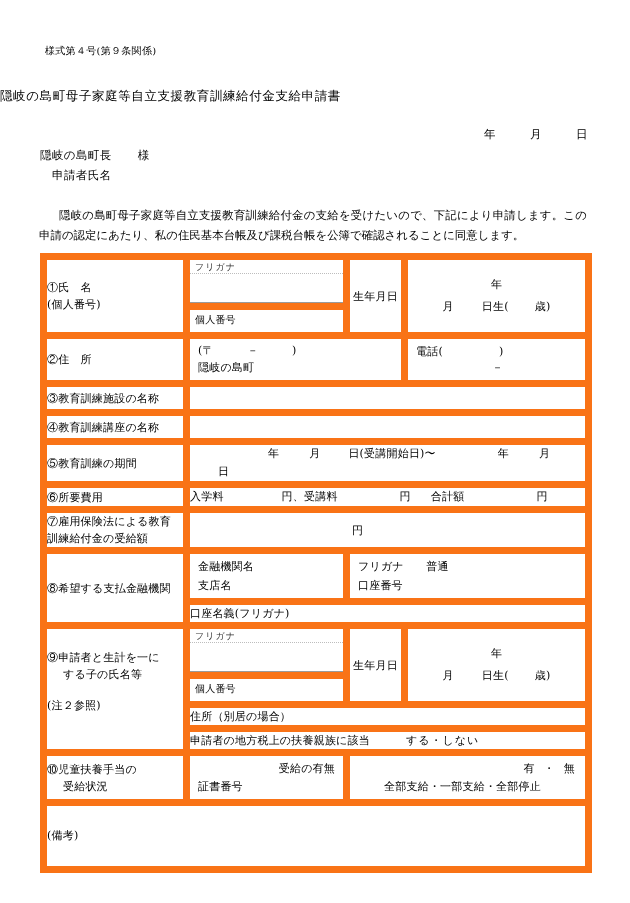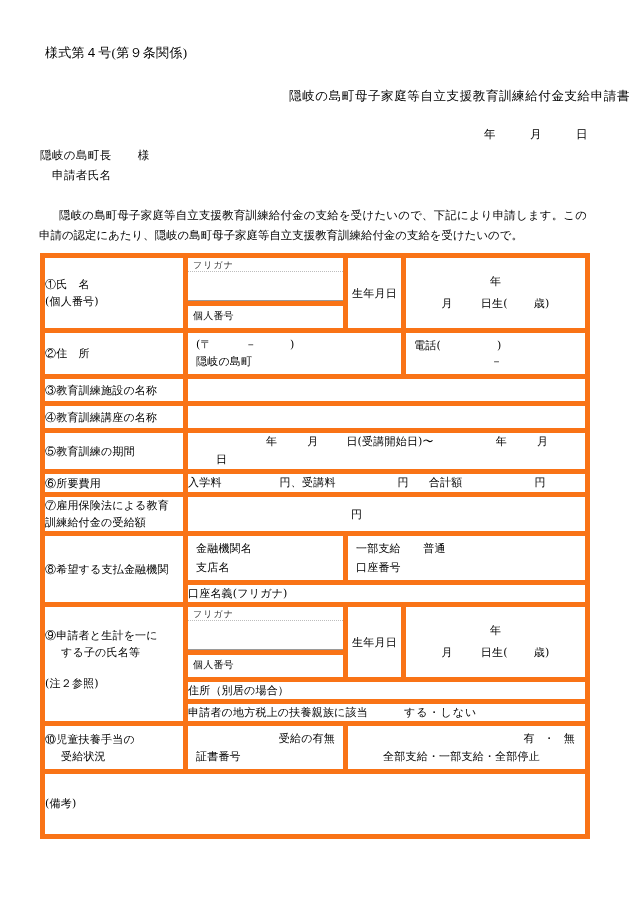--- a/index.html
+++ b/index.html
@@ -20,31 +20,30 @@
     width: 630px;
     height: 903px;
     box-sizing: border-box;
   }
 
   
   .form-no {
     position: absolute;
     left: 45px;
     top: 44px;
-    font-size: 13px;
+    font-size: 10px;
     letter-spacing: 0.3px;
     white-space: nowrap;
-    font-family: Liberation Serif, serif;
   }
   .doc-title {
     position: absolute;
     left: 0;
     right: 0;
     top: 88px;
-    text-align: right;
+    text-align: left;
     font-size: 12.5px;
     letter-spacing: 0.6px;
     white-space: nowrap;
   }
   .date-line {
     position: absolute;
     right: 42px;
     top: 127px;
     font-size: 11.5px;
     letter-spacing: 0.5px;
@@ -90,21 +89,21 @@
   .form-table {
     position: absolute;
     left: 40px;
     top: 253px;
     width: 545px;
     border-collapse: collapse;
     table-layout: fixed;
     font-size: 11px;
   }
   .form-table td {
-    border: 5px solid #f97316;
+    border: 7px solid #f97316;
     padding: 0;
     vertical-align: middle;
     font-size: 11px;
     letter-spacing: 0.2px;
   }
   
   .form-table {
     border: 1.6px solid #000;
   }
   .cell-pad { padding: 3px 6px; }
@@ -209,21 +208,21 @@
     <span class="dl-y">年</span><span class="dl-m">月</span><span class="dl-d">日</span>
   </div>
 
   <div class="addressee">
     <span>隠岐の島町長</span><span class="sama">様</span>
   </div>
 
   <div class="applicant-name">申請者氏名</div>
 
   <div class="intro">
-    <span class="ind">隠岐の島町母子家庭等自立支援教育訓練給付金の支給を受けたいので、下記により申請します。この</span><span>申請の認定にあたり、隠岐の島町母子家庭等自立支援教育訓練給付金の支給を受けたいので。</span>
+    <span class="ind">隠岐の島町母子家庭等自立支援教育訓練給付金の支給を受けたいので、下記により申請します。この</span><span>申請の認定にあたり、私の住民基本台帳及び課税台帳を公簿で確認されることに同意します。</span>
   </div>
 
   <table class="form-table">
     <colgroup>
       <col style="width:143px">
       <col style="width:60px">
       <col style="width:61px">
       <col style="width:39px">
       <col style="width:58px">
       <col style="width:25px">
@@ -298,21 +297,21 @@
       </td>
     </tr>
 
     <tr>
       <td rowspan="2" class="lbl">⑧希望する支払金融機関</td>
       <td colspan="3" style="padding:0">
         <div class="bank-line">金融機関名</div>
         <div class="bank-line2">支店名</div>
       </td>
       <td colspan="3" style="padding:0">
-        <div class="bank-line">一部支給　　普通</div>
+        <div class="bank-line">フリガナ　　普通</div>
         <div class="bank-line2">口座番号</div>
       </td>
     </tr>
     <tr>
       <td colspan="6" class="bank-name-line">口座名義(フリガナ)</td>
     </tr>
 
     <tr>
       <td rowspan="4" class="lbl" style="vertical-align:top;padding-top:20px">
         <div>⑨申請者と生計を一に</div>

